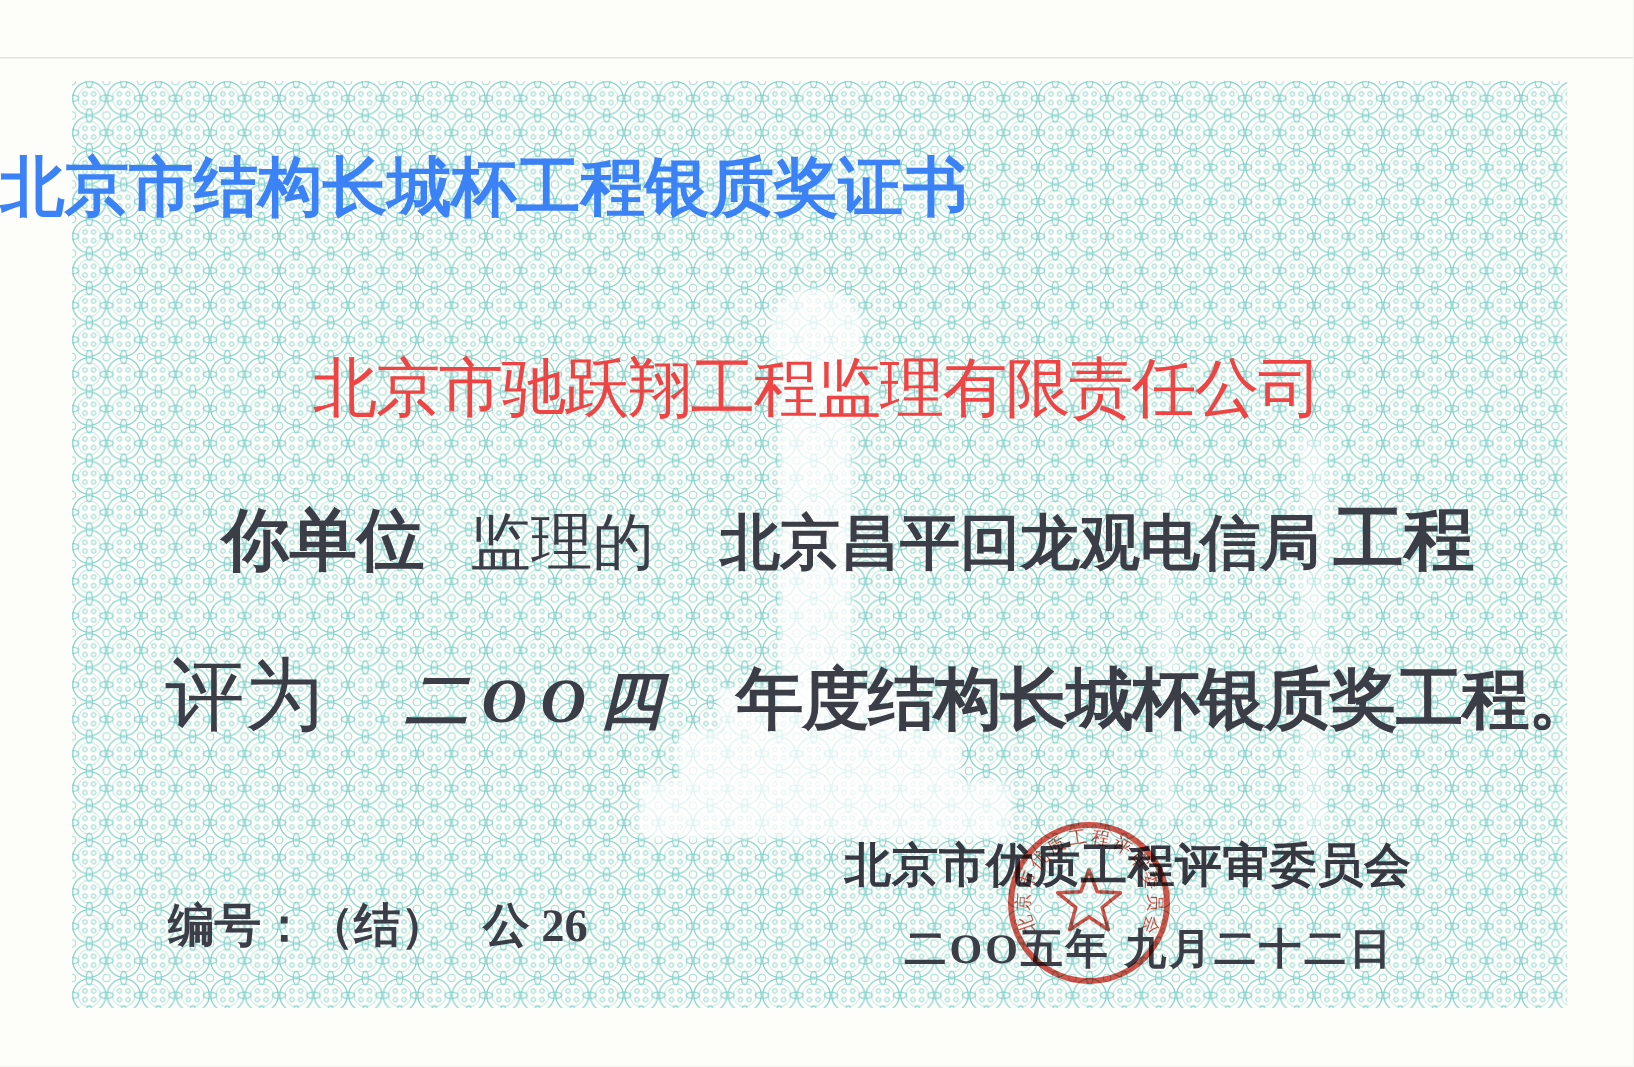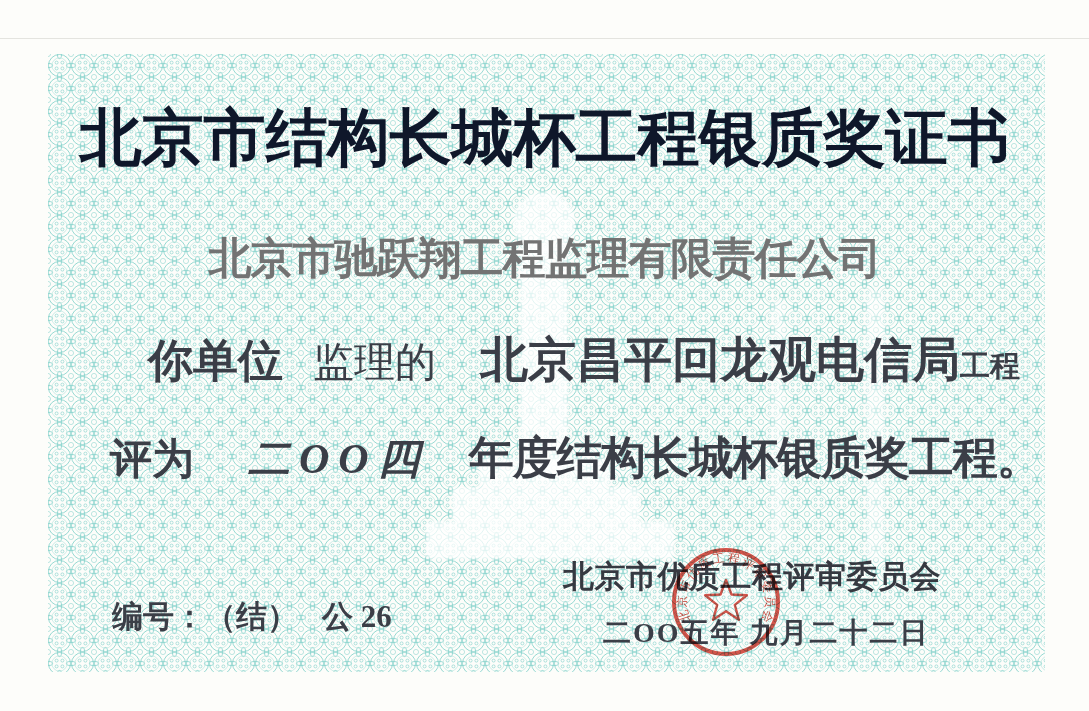--- a/index.html
+++ b/index.html
@@ -19,34 +19,34 @@
   .wm-orb{left:513px;top:192px;width:62px;height:62px;border-radius:50%;}
   .wm-column{left:520px;top:244px;width:48px;height:228px;}
   .wm-tier1{left:479px;top:458px;width:132px;height:30px;}
   .wm-tier2{left:452px;top:487px;width:188px;height:36px;}
   .wm-base{left:426px;top:521px;width:248px;height:38px;}
   .wm-streak1{left:771px;top:300px;width:14px;height:250px;background:rgba(255,255,255,0.45);filter:blur(3px);}
   .wm-streak2{left:866px;top:290px;width:18px;height:270px;background:rgba(255,255,255,0.5);filter:blur(3px);}
 
   .txt{position:absolute;color:#3b3e47;white-space:nowrap;}
   .title{
-    left:0;right:0;top:96px;text-align:center;
-    font-size:62px;font-weight:700;letter-spacing:0px;color:#0f172a;margin:0;
+    left:0;right:0;top:96px;text-align:left;
+    font-size:43px;font-weight:700;letter-spacing:0px;color:#3b82f6;margin:0;
   }
   .recipient{
     left:0;right:0;top:230px;text-align:center;
-    font-size:43px;font-weight:700;letter-spacing:-1px;color:#737373;
+    font-size:43px;font-weight:400;letter-spacing:-1px;color:#ef4444;
   }
   .line1{left:148px;right:106px;top:328px;display:flex;align-items:baseline;text-align:center;}
   .line1 .prefix{font-size:45px;font-weight:700;}
   .line1 .role{font-size:41px;font-weight:400;margin-left:30px;}
-  .line1 .project{font-size:48px;font-weight:700;margin-left:44px;}
-  .line1 .suffix{font-size:30px;font-weight:700;margin-left:auto;}
+  .line1 .project{font-size:40px;font-weight:700;margin-left:44px;}
+  .line1 .suffix{font-size:47px;font-weight:700;margin-left:auto;}
   .line2{left:110px;right:106px;top:428px;display:flex;align-items:baseline;}
-  .line2 .prefix{font-size:42px;font-weight:700;}
+  .line2 .prefix{font-size:53px;font-weight:400;}
   .line2 .year{font-size:42px;font-weight:700;margin-left:54px;letter-spacing:9px;font-style:italic;}
   .line2 .text{font-size:45px;font-weight:800;margin-left:40px;letter-spacing:-1px;}
   .serial{left:112px;top:596px;font-size:31px;font-weight:700;display:flex;align-items:baseline;}
   .serial .number{margin-left:24px;}
   .issuer{left:563px;top:556px;font-size:31px;font-weight:700;letter-spacing:0.5px;color:#363941;}
   .date{left:579px;top:614px;font-size:28px;font-weight:700;letter-spacing:2px;color:#3b3e47;margin-left:24px;}
 
   .seal{
     position:absolute;left:668px;top:544px;width:116px;height:116px;
     mix-blend-mode:multiply;opacity:0.85;

